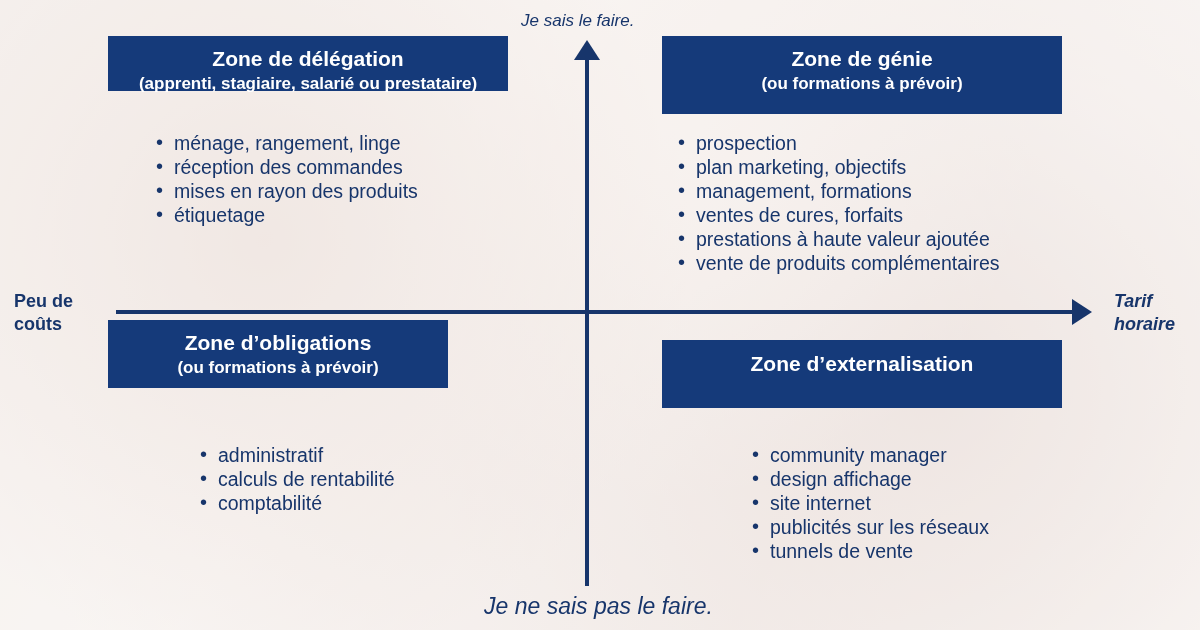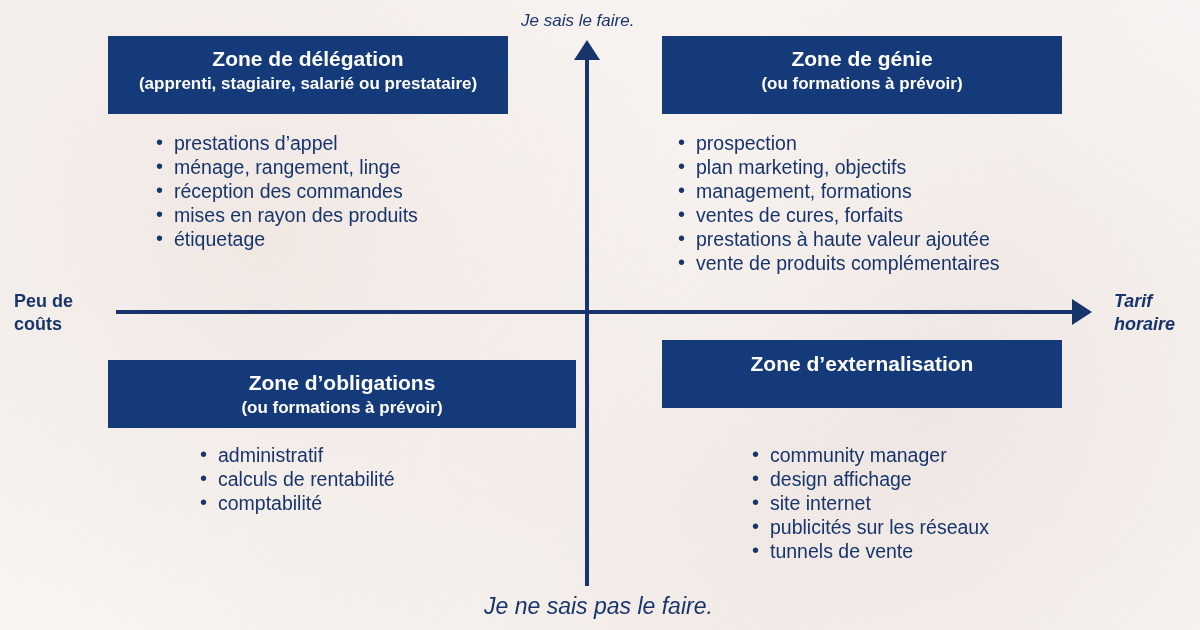--- a/index.html
+++ b/index.html
@@ -128,23 +128,23 @@
     display: block;
   }
   .zone-sub {
     font-size: 17px;
     font-weight: bold;
     line-height: 1.25;
     display: block;
     margin-top: 2px;
   }
 
-  #hdr-delegation { left: 108px; top: 36px;  width: 400px; height: 78px; }
+  #hdr-delegation { left: 108px; top: 36px;  width: 400px; height: 55px; }
   #hdr-genie      { left: 662px; top: 36px;  width: 400px; height: 78px; }
-  #hdr-obligations{ left: 108px; top: 360px; width: 468px; height: 68px; }
+  #hdr-obligations{ left: 108px; top: 320px; width: 340px; height: 68px; }
   #hdr-externalisation { left: 662px; top: 340px; width: 400px; height: 68px; padding-top: 11px; }
 
   
   .zone-list {
     position: absolute;
     margin: 0;
     padding: 0;
     list-style: none;
     color: #17356b;
     font-size: 19.5px;
@@ -192,21 +192,20 @@
   <div class="axis-label axis-label-right">
     <span>Tarif</span><br>
     <span>horaire</span>
   </div>
 
   <div class="zone-header" id="hdr-delegation">
     <span class="zone-title">Zone de délégation</span>
     <span class="zone-sub">(apprenti, stagiaire, salarié ou prestataire)</span>
   </div>
   <ul class="zone-list" id="list-delegation">
-    <li>prestations d’appel</li>
     <li>ménage, rangement, linge</li>
     <li>réception des commandes</li>
     <li>mises en rayon des produits</li>
     <li>étiquetage</li>
   </ul>
 
   <div class="zone-header" id="hdr-genie">
     <span class="zone-title">Zone de génie</span>
     <span class="zone-sub">(ou formations à prévoir)</span>
   </div>

